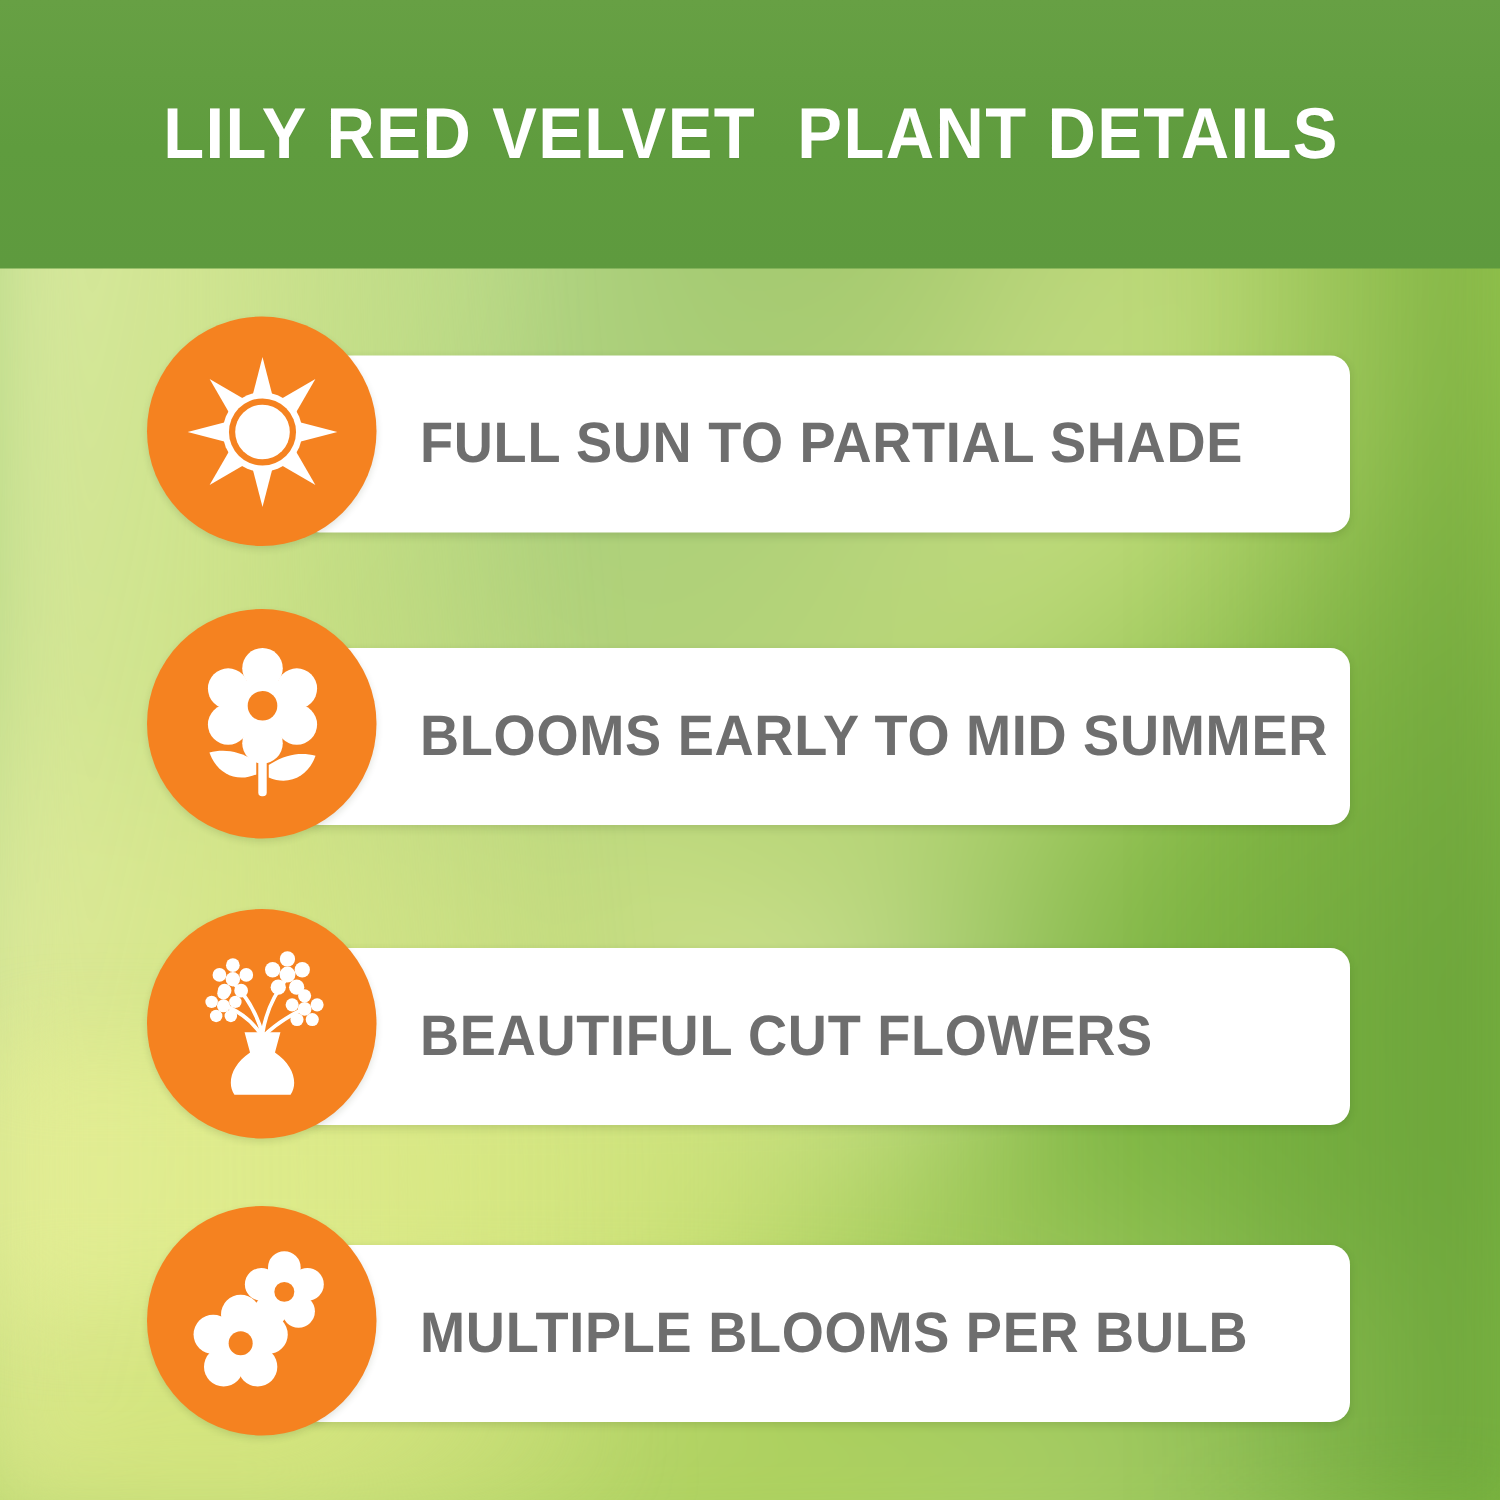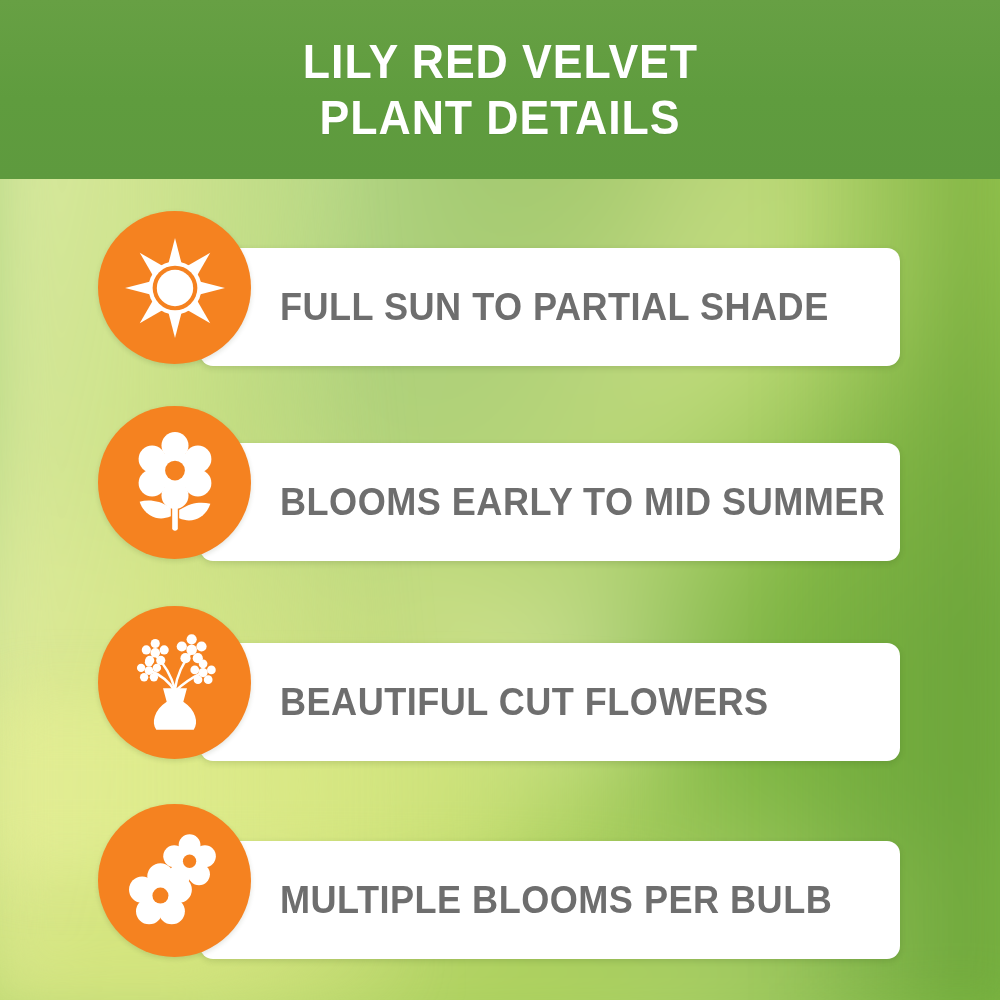--- a/index.html
+++ b/index.html
@@ -53,21 +53,21 @@
   .bg-light-band{
     position:absolute; left:0; right:0; top:700px; height:170px;
     background:linear-gradient(90deg, rgba(228,238,150,0.85) 0%, rgba(216,233,124,0.55) 46%, rgba(216,233,124,0) 72%);
     filter: blur(30px);
   }
 
   
   .header{
     position:absolute; left:0; top:0; width:1000px; height:179px;
     background:linear-gradient(180deg,#67a044 0%, #5f9c3e 55%, #5e9a3e 100%);
-    display:flex; flex-direction:column;
+    display:flex; 
     align-items:center; justify-content:center;
     z-index:5;
   }
   .header-title{
     color:#ffffff;
     font-size:48px;
     font-weight:bold;
     letter-spacing:1px;
     line-height:1.16;
     text-align:center;
@@ -78,21 +78,21 @@
   
   .rows{ position:absolute; inset:0; z-index:4; }
   .row{ position:absolute; left:0; width:1000px; height:160px; }
   .row.r1{ top:207px; }
   .row.r2{ top:402px; }
   .row.r3{ top:602px; }
   .row.r4{ top:800px;text-align:right; }
 
   .card{
     position:absolute;
-    left:200px; top:41px;
+    left:200px; top:30px;
     width:700px; height:118px;
     background:#ffffff;
     border-radius:13px;
     box-shadow:0 2px 6px rgba(40,60,20,0.16);
     display:flex; align-items:center;
   }
   .card-label{
     margin-left:80px;
     color:#6e6e6e;
     font-size:38px;

